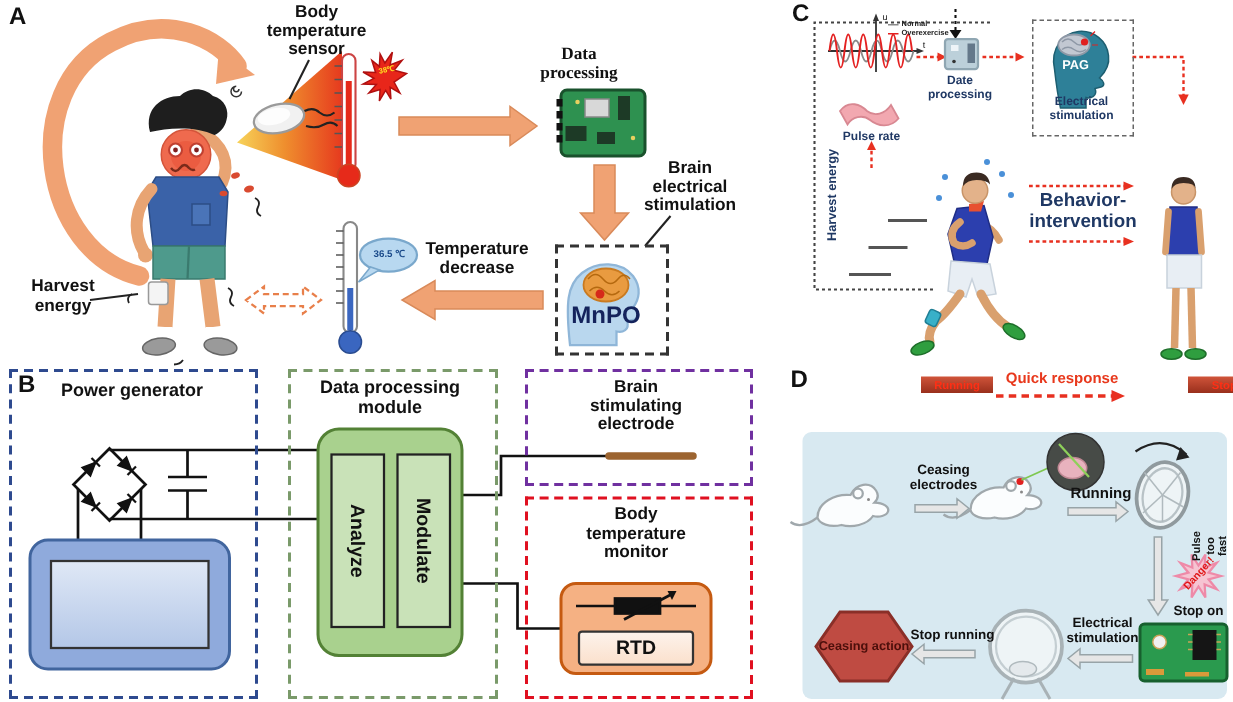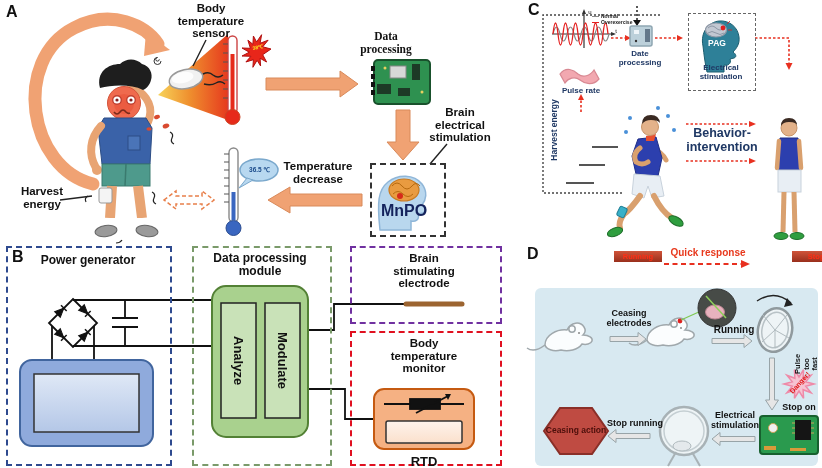--- a/index.html
+++ b/index.html
@@ -398,21 +398,21 @@
 <div class="t" style="left:354px;top:252px;width:140px;font-size:11.5px;">
   <div>Brain</div>
       <div>stimulating</div>
       <div>electrode</div>
 </div>
 <div class="t" style="left:354px;top:337px;width:140px;font-size:11.5px;">
   <div>Body</div>
       <div>temperature</div>
       <div>monitor</div>
 </div>
-<div class="t" style="left:386px;top:425px;width:76px;font-size:13px;margin-top:30px;">RTD</div>
+<div class="t" style="left:386px;top:425px;width:76px;font-size:13px;">RTD</div>
 
 <div class="t plabel" style="left:528px;top:1px;">C</div>
 <div class="lgd" style="left:592px;top:14px;">
   <div class="row">
         <span class="sw" style="background:#8a8a8a;"></span>
         <span>Normal</span>
       </div>
   <div class="row">
         <span class="sw" style="background:#e42020;"></span>
         <span>Overexercise</span>

